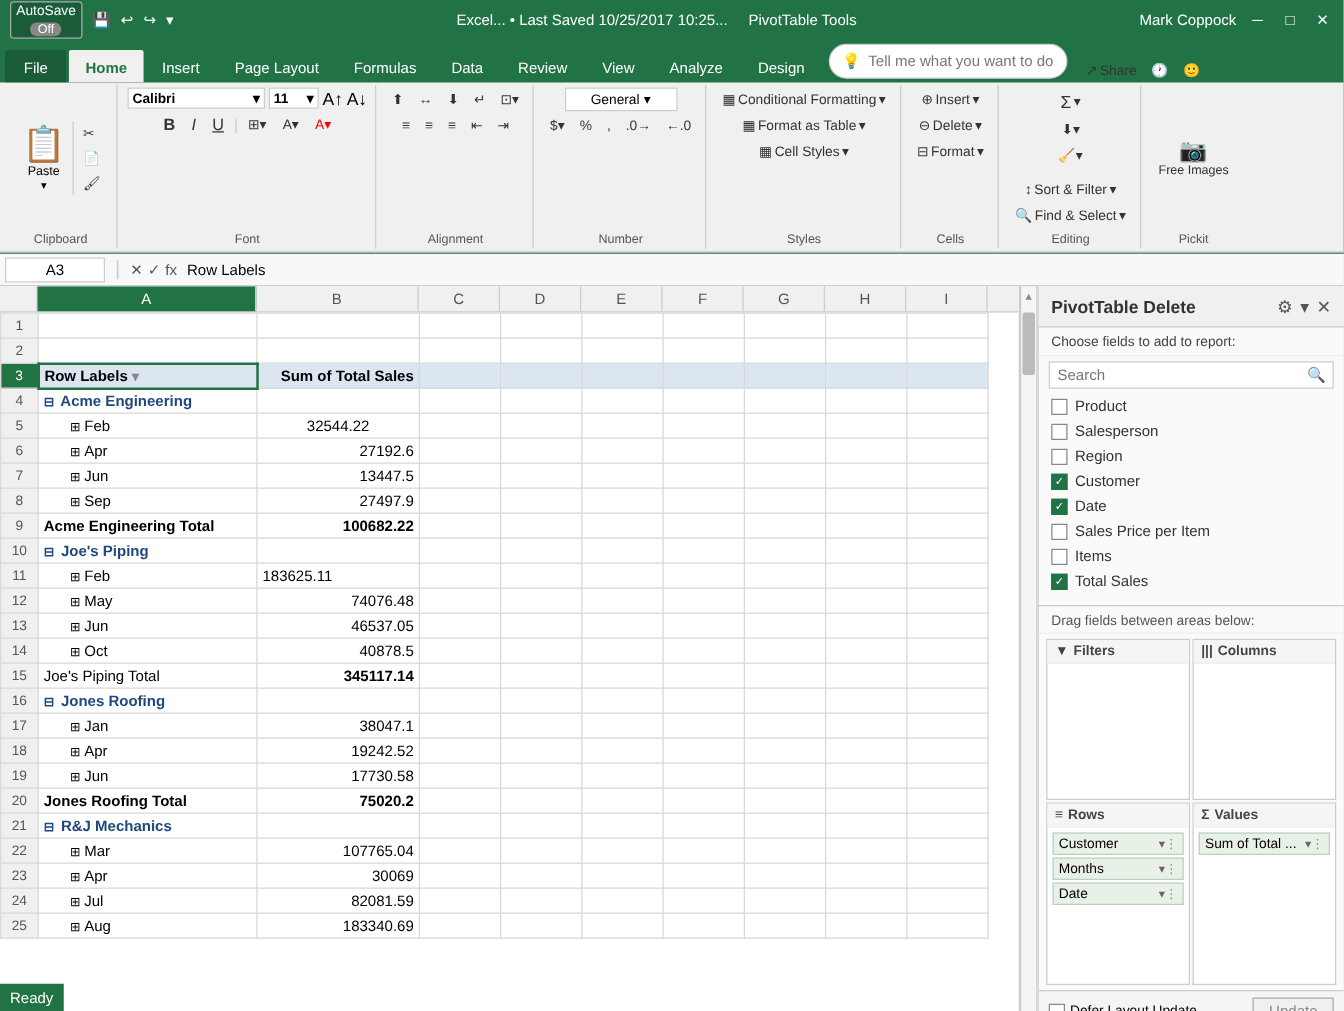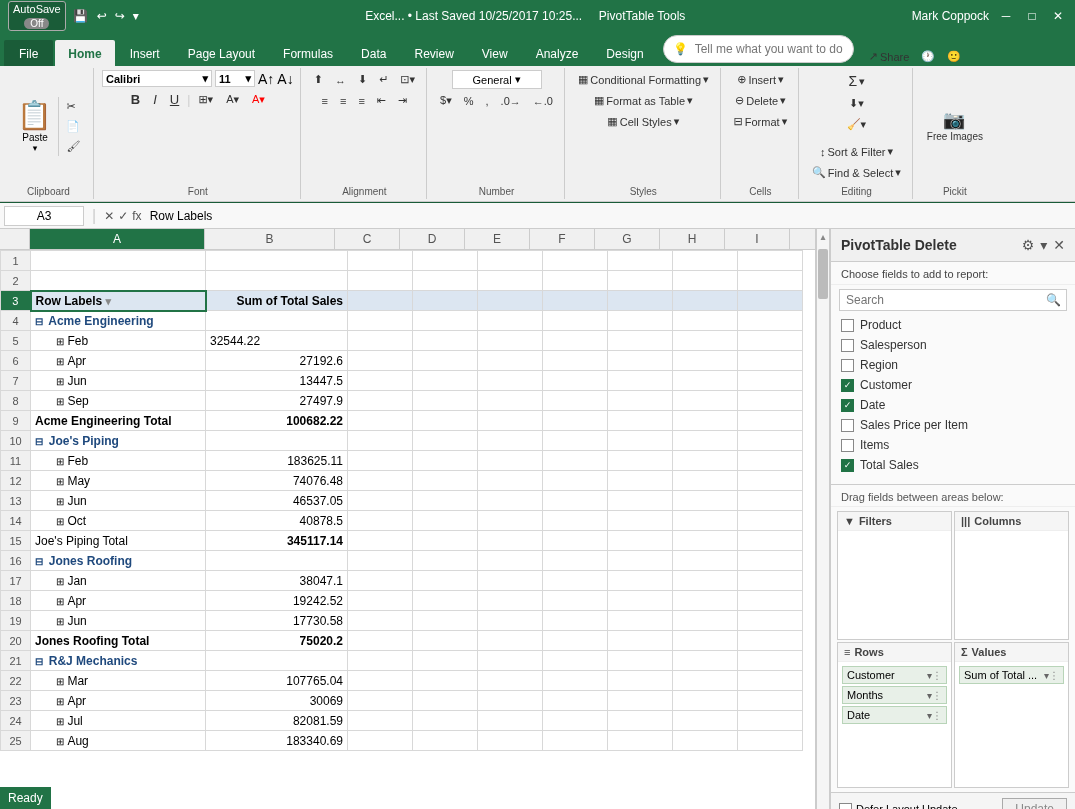--- a/index.html
+++ b/index.html
@@ -205,21 +205,21 @@
       color: #555;
       text-align: center;
       width: 30px;
       min-width: 30px;
       font-size: 11px;
       border-right: 2px solid #ccc;
     }
     .row-num.selected { background: #217346; color: white; }
     .cell { min-width: 60px; }
     .cell-a { width: 175px; }
-    .cell-b { width: 142px; text-align: right; }
+    .cell-b { width: 130px; text-align: right; }
     .cell-other { width: 65px; }
 
     
     .pivot-panel {
       width: 245px;
       background: #fafafa;
       border-left: 1px solid #ccc;
       display: flex;
       flex-direction: column;
       font-size: 12px;
@@ -650,21 +650,21 @@
             <td class="cell cell-other"></td>
             <td class="cell cell-other"></td>
             <td class="cell cell-other"></td>
             <td class="cell cell-other"></td>
             <td class="cell cell-other"></td>
           </tr>
 
           <tr>
             <td class="row-num">5</td>
             <td class="cell cell-a" style="padding-left:25px;"><span style="font-size:10px;margin-right:3px;">⊞</span>Feb</td>
-            <td class="cell cell-b" style="text-align:left;">32544.22</td>
+            <td class="cell cell-b" style="text-align:center;">32544.22</td>
             <td class="cell cell-other"></td>
             <td class="cell cell-other"></td>
             <td class="cell cell-other"></td>
             <td class="cell cell-other"></td>
             <td class="cell cell-other"></td>
             <td class="cell cell-other"></td>
             <td class="cell cell-other"></td>
           </tr>
 
           <tr>
@@ -728,21 +728,21 @@
             <td class="cell cell-other"></td>
             <td class="cell cell-other"></td>
             <td class="cell cell-other"></td>
             <td class="cell cell-other"></td>
             <td class="cell cell-other"></td>
           </tr>
 
           <tr>
             <td class="row-num">11</td>
             <td class="cell cell-a" style="padding-left:25px;"><span style="font-size:10px;margin-right:3px;">⊞</span>Feb</td>
-            <td class="cell cell-b" style="text-align:right;">183625.11</td>
+            <td class="cell cell-b" style="text-align:left;">183625.11</td>
             <td class="cell cell-other"></td>
             <td class="cell cell-other"></td>
             <td class="cell cell-other"></td>
             <td class="cell cell-other"></td>
             <td class="cell cell-other"></td>
             <td class="cell cell-other"></td>
             <td class="cell cell-other"></td>
           </tr>
 
           <tr>

